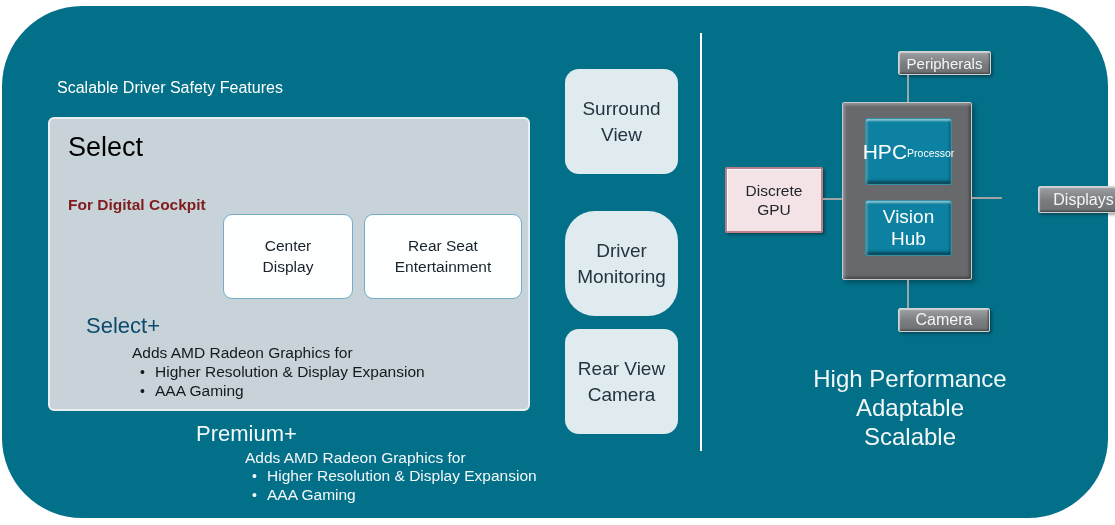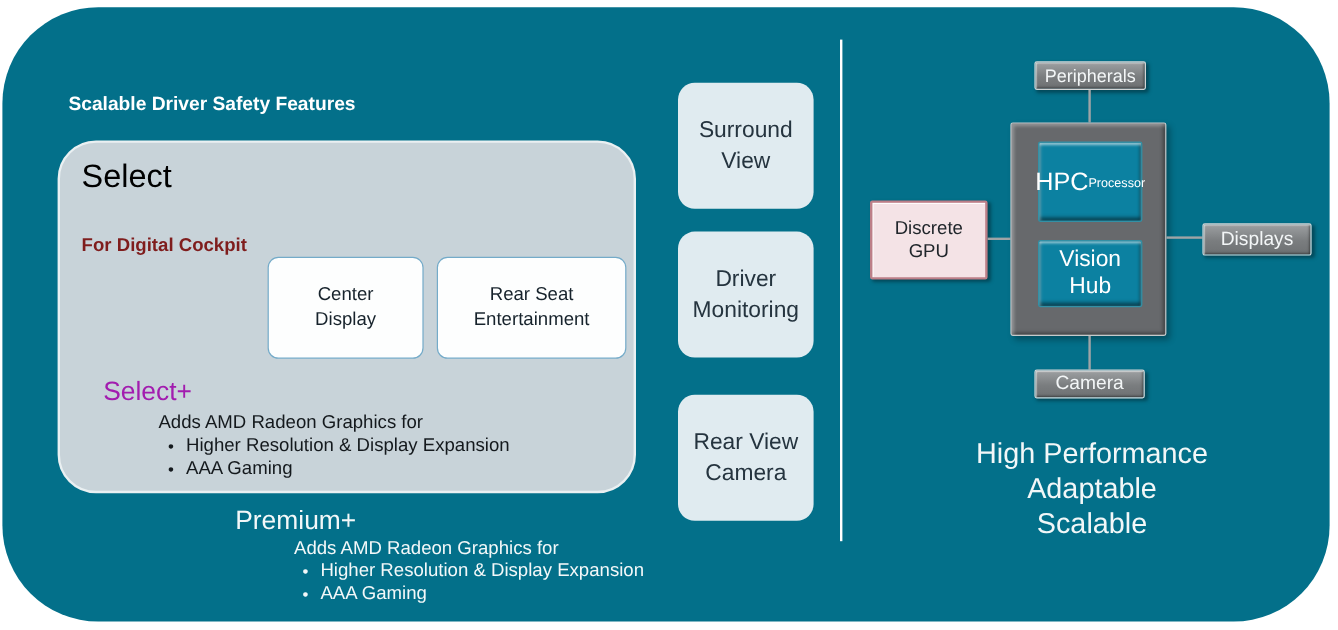--- a/index.html
+++ b/index.html
@@ -11,62 +11,62 @@
   .slide { position: absolute; left: 2px; top: 6px; width: 1106px; height: 512px;
     background: #03708A; border-radius: 80px; }
 
   .divider { position: absolute; left: 700px; top: 33px; width: 2px; height: 418px;
     background: #ffffff; }
 
   
   .premium-title { position: absolute; left: 57px; top: 31px; font-size: 29px;
     color: #ffffff; letter-spacing: .3px; }
   .premium-subtitle { position: absolute; left: 57px; top: 79px; font-size: 16px;
-    color: #ffffff; font-weight: bold; }
+    color: #ffffff; }
 
   .select-panel { position: absolute; left: 48px; top: 117px; width: 482px; height: 294px;
-    background: #C8D3D9; border: 2px solid #EAF0F2; border-radius: 32px; }
+    background: #C8D3D9; border: 2px solid #EAF0F2; border-radius: 6px; }
   .select-title { position: absolute; left: 18px; top: 13px; font-size: 27px; color: #000000; }
   .select-subtitle { position: absolute; left: 18px; top: 56px; font-size: 15.5px;
     font-weight: 600; color: #7f1d1d; margin-top: 21px; }
 
   .cockpit-box { position: absolute; top: 95px; height: 85px; background: #FDFEFE;
     border: 1.5px solid #74ABC9; border-radius: 9px; display: flex; align-items: center;
     justify-content: center; text-align: center; font-size: 15.5px; color: #17232C;
     line-height: 1.3; white-space: pre-line; }
   .cockpit-box.b1 { left: 32px; width: 130px; }
   .cockpit-box.b2 { left: 173px; width: 130px; }
   .cockpit-box.b3 { left: 314px; width: 158px; }
 
-  .select-plus-title { position: absolute; left: 36px; top: 194px; font-size: 22px; color: #a21caf; }
+  .select-plus-title { position: absolute; left: 36px; top: 194px; font-size: 22px; color: #0c4a6e; }
   .select-plus-lead { position: absolute; left: 82px; top: 225px; font-size: 15.5px; color: #14191d; }
   .bullets { list-style: none; font-size: 15.5px; }
   .bullets li { position: relative; padding-left: 17px; line-height: 18.5px; }
   .bullets li::before { content: "\2022"; position: absolute; left: 2px; font-size: 14px; }
   .select-plus-bullets { position: absolute; left: 88px; top: 244px; color: #14191d; }
 
   .premium-plus-title { position: absolute; left: 196px; top: 421px; font-size: 22px; color: #F3F8F9; }
   .premium-plus-lead { position: absolute; left: 245px; top: 449px; font-size: 15.5px; color: #F3F8F9; }
   .premium-plus-bullets { position: absolute; left: 250px; top: 467px; color: #F3F8F9; }
 
   
   .feature-box { position: absolute; left: 565px; width: 113px; height: 105px;
     background: #E0EBF0; border-radius: 14px; display: flex; align-items: center;
     justify-content: center; text-align: center; font-size: 19px; color: #25343F;
     line-height: 1.35; white-space: pre-line; }
   .feature-box.f1 { top: 69px; }
-  .feature-box.f2 { top: 193px; }
+  .feature-box.f2 { top: 211px; border-radius: 30px; }
   .feature-box.f3 { top: 329px; }
 
   
   .gray-box { position: absolute; background: linear-gradient(180deg, #9DA0A2, #7A7D7F 55%, #6E7173);
     border: 1px solid #D2D5D6; border-radius: 2px;
     box-shadow: inset 1px 1px 1px rgba(255,255,255,.55), inset -1px -1px 2px rgba(0,0,0,.45),
       2px 2px 3px rgba(0,0,0,.35);
-    color: #F3F6F7; display: flex; align-items: center; justify-content: center; }
+    color: #F3F6F7; display: flex; align-items: center; justify-content: center; margin-left: 36px; }
   .peripherals { left: 862px; top: 51px; width: 93px; height: 24px; font-size: 15px; }
   .displays { left: 1002px; top: 186px; width: 91px; height: 27px; font-size: 16px; }
   .camera { left: 862px; top: 308px; width: 92px; height: 24px; font-size: 16px; }
 
   .hw-line { position: absolute; background: #9FA4A6; }
   .line-peripherals { left: 907px; top: 75px; width: 2px; height: 27px; }
   .line-gpu { left: 823px; top: 198px; width: 19px; height: 2px; }
   .line-displays { left: 972px; top: 197px; width: 30px; height: 2px; }
   .line-camera { left: 907px; top: 280px; width: 2px; height: 28px; }
 

